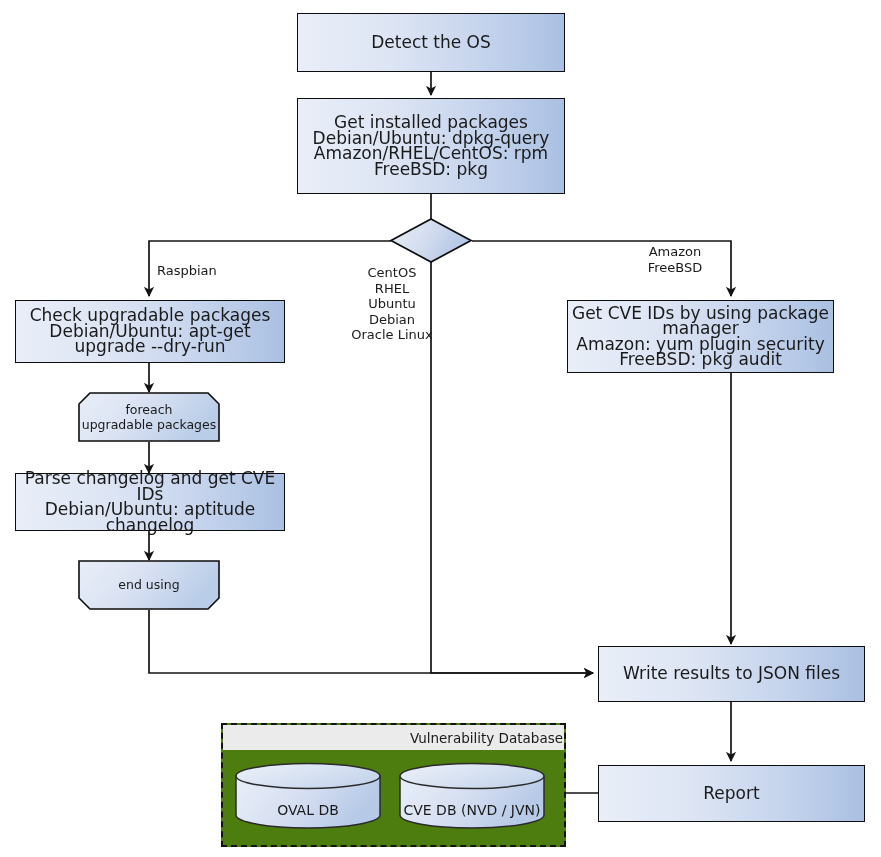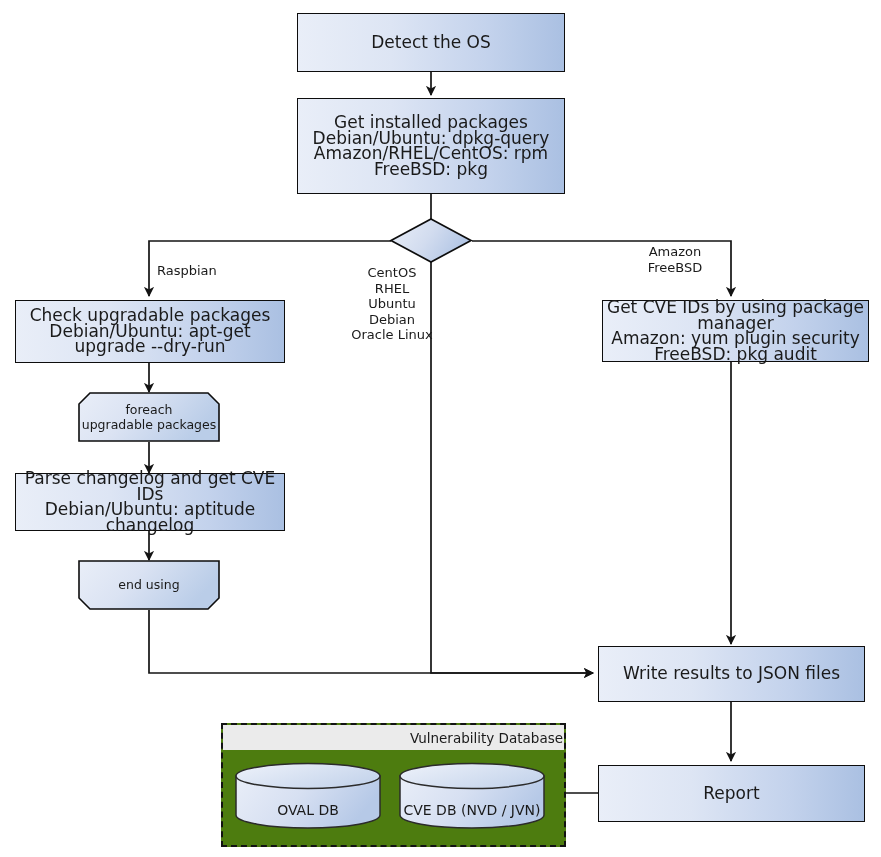--- a/index.html
+++ b/index.html
@@ -229,21 +229,21 @@
           <stop offset="0%" stop-color="#e9eef8"></stop>
           <stop offset="45%" stop-color="#dbe3f3"></stop>
           <stop offset="100%" stop-color="#bacde8"></stop>
         </linearGradient>
       </defs>
       <path d="M 1 1 L 141 1 L 141 38 L 130 49 L 12 49 L 1 38 Z" fill="url(#gloop2)" stroke="#0d0d0d" stroke-width="1.6"></path>
     </svg>
     <div class="label">end using</div>
   </div>
 
-  <div class="node proc" style="left:602px; top:300px; width:267px; height:62px;">
+  <div class="node proc" style="left:567px; top:300px; width:267px; height:73px;">
     <span>Get CVE IDs by using package manager
 Amazon: yum plugin security
 FreeBSD: pkg audit</span>
   </div>
 
   <div class="node proc" style="left:598px; top:646px; width:267px; height:56px;">
     <span>Write results to JSON files</span>
   </div>
 
   <div class="node proc" style="left:598px; top:765px; width:267px; height:57px;">

